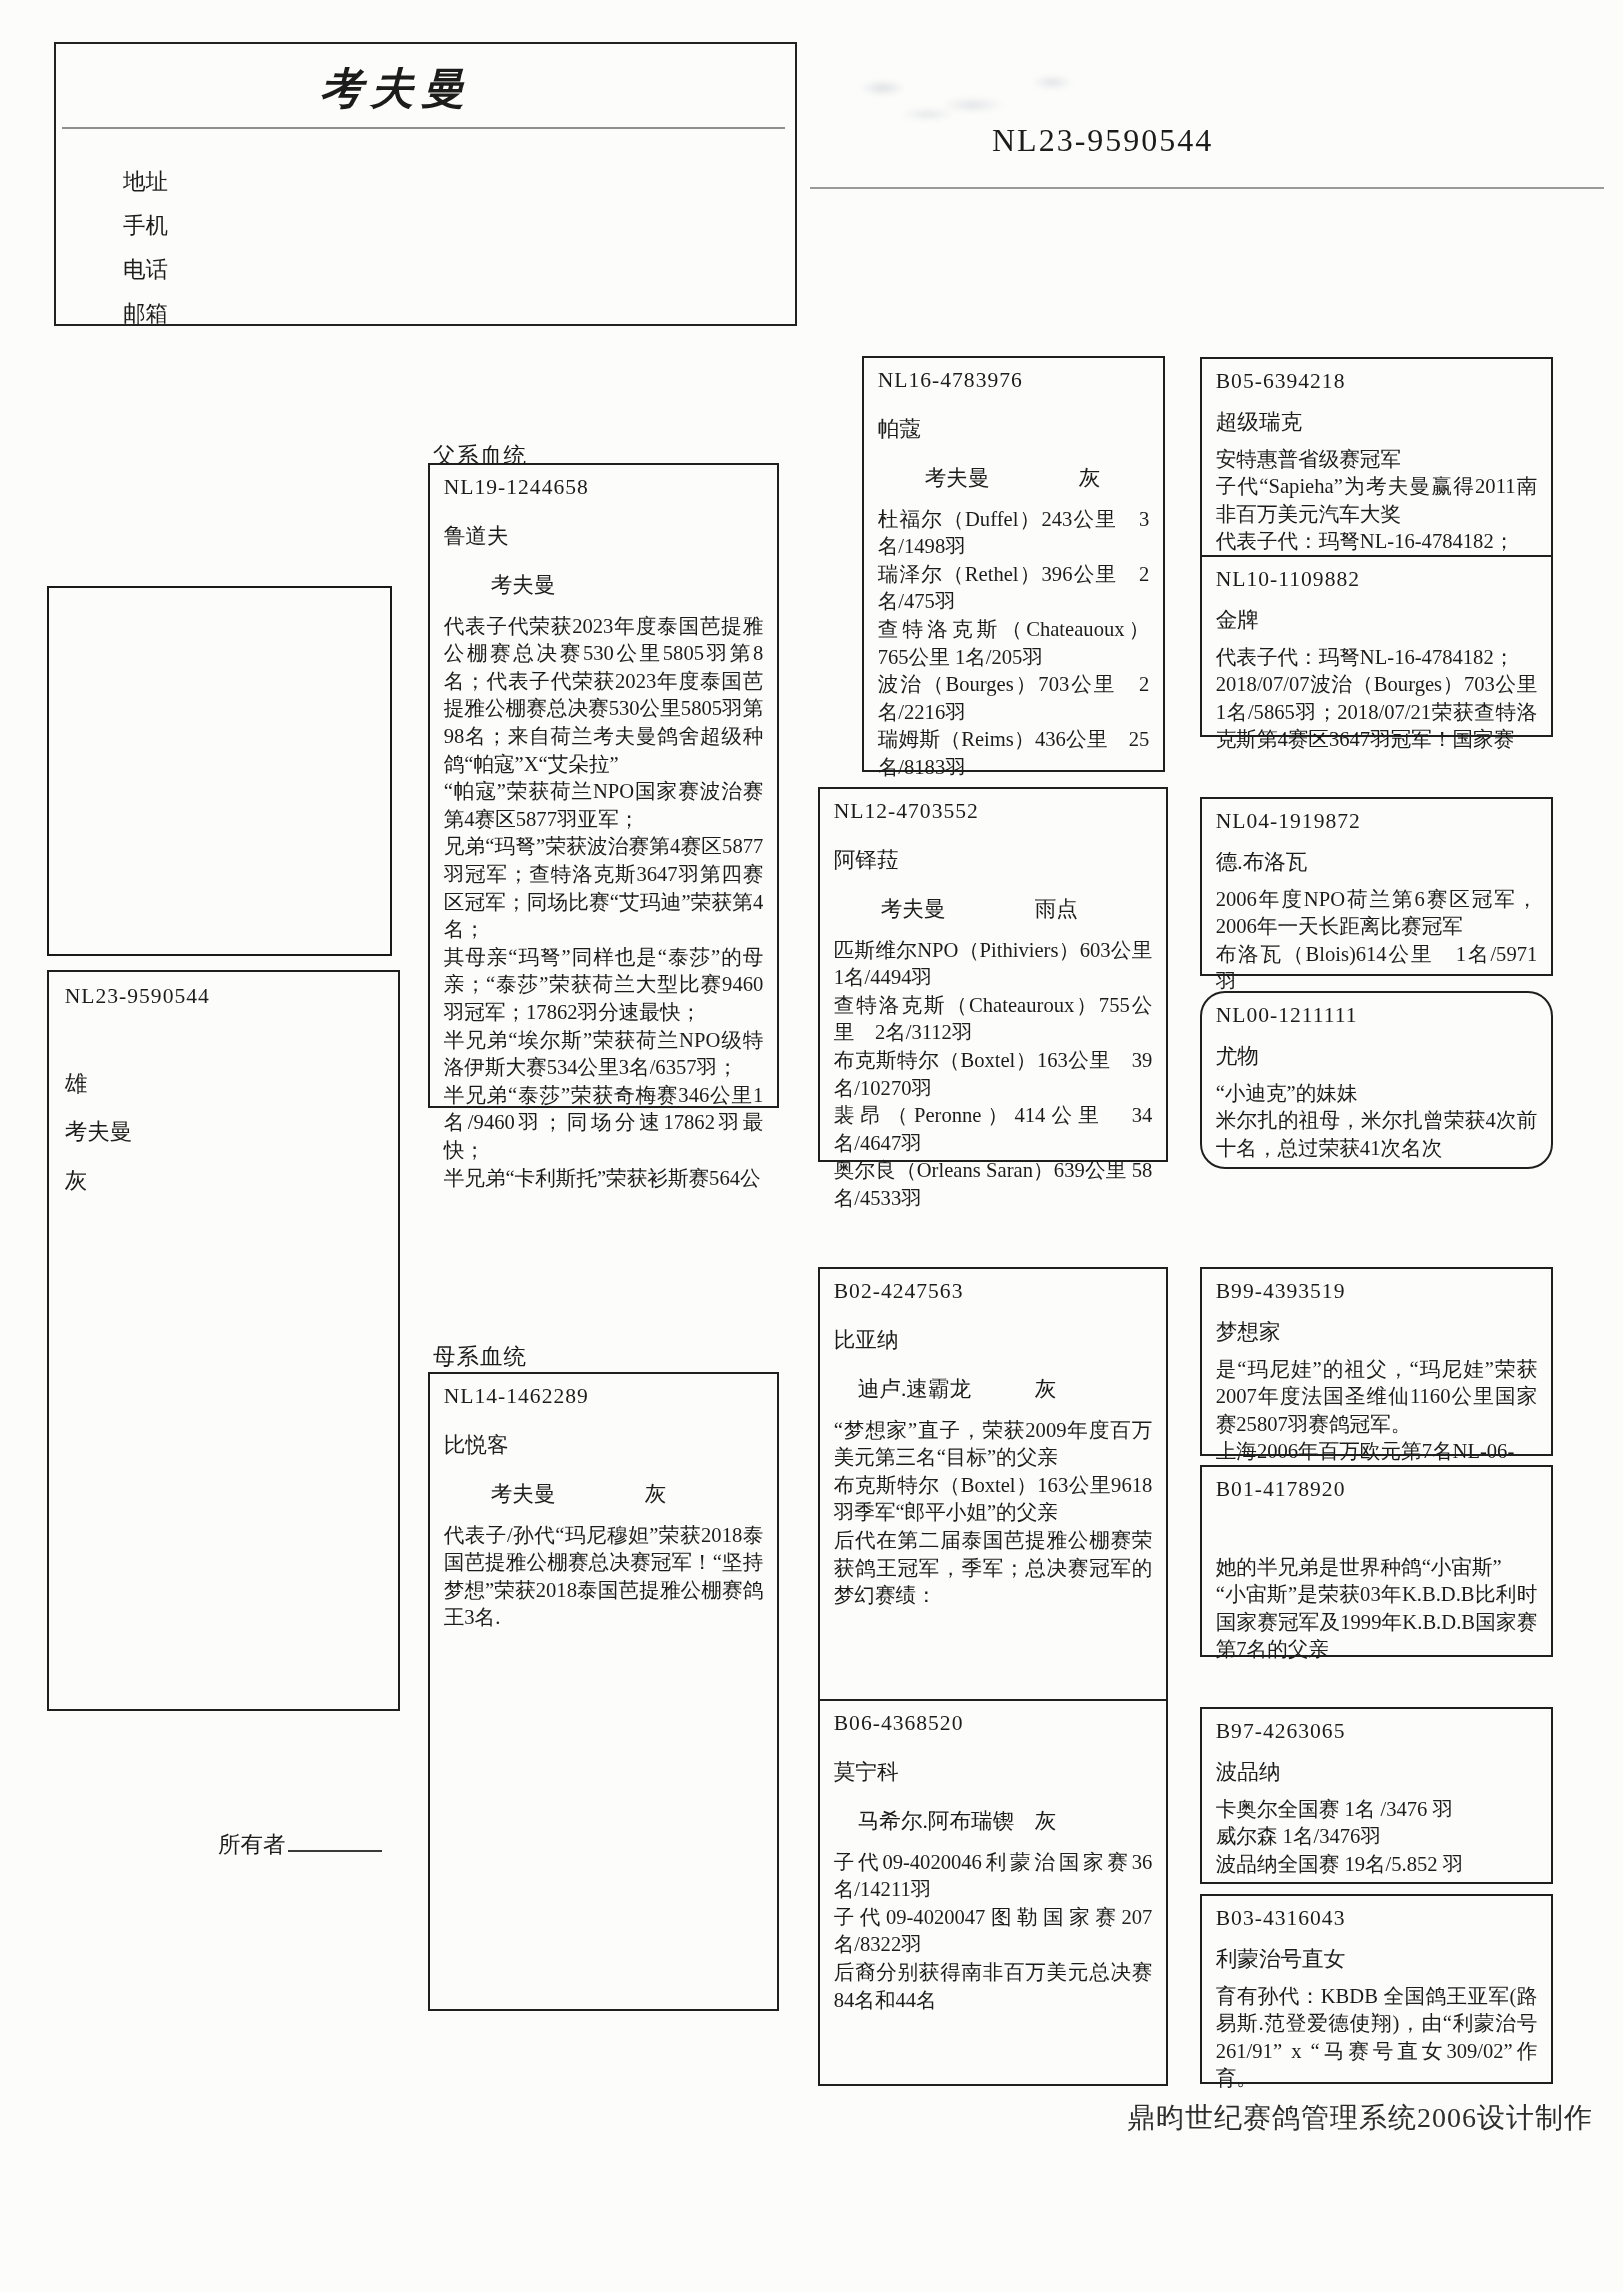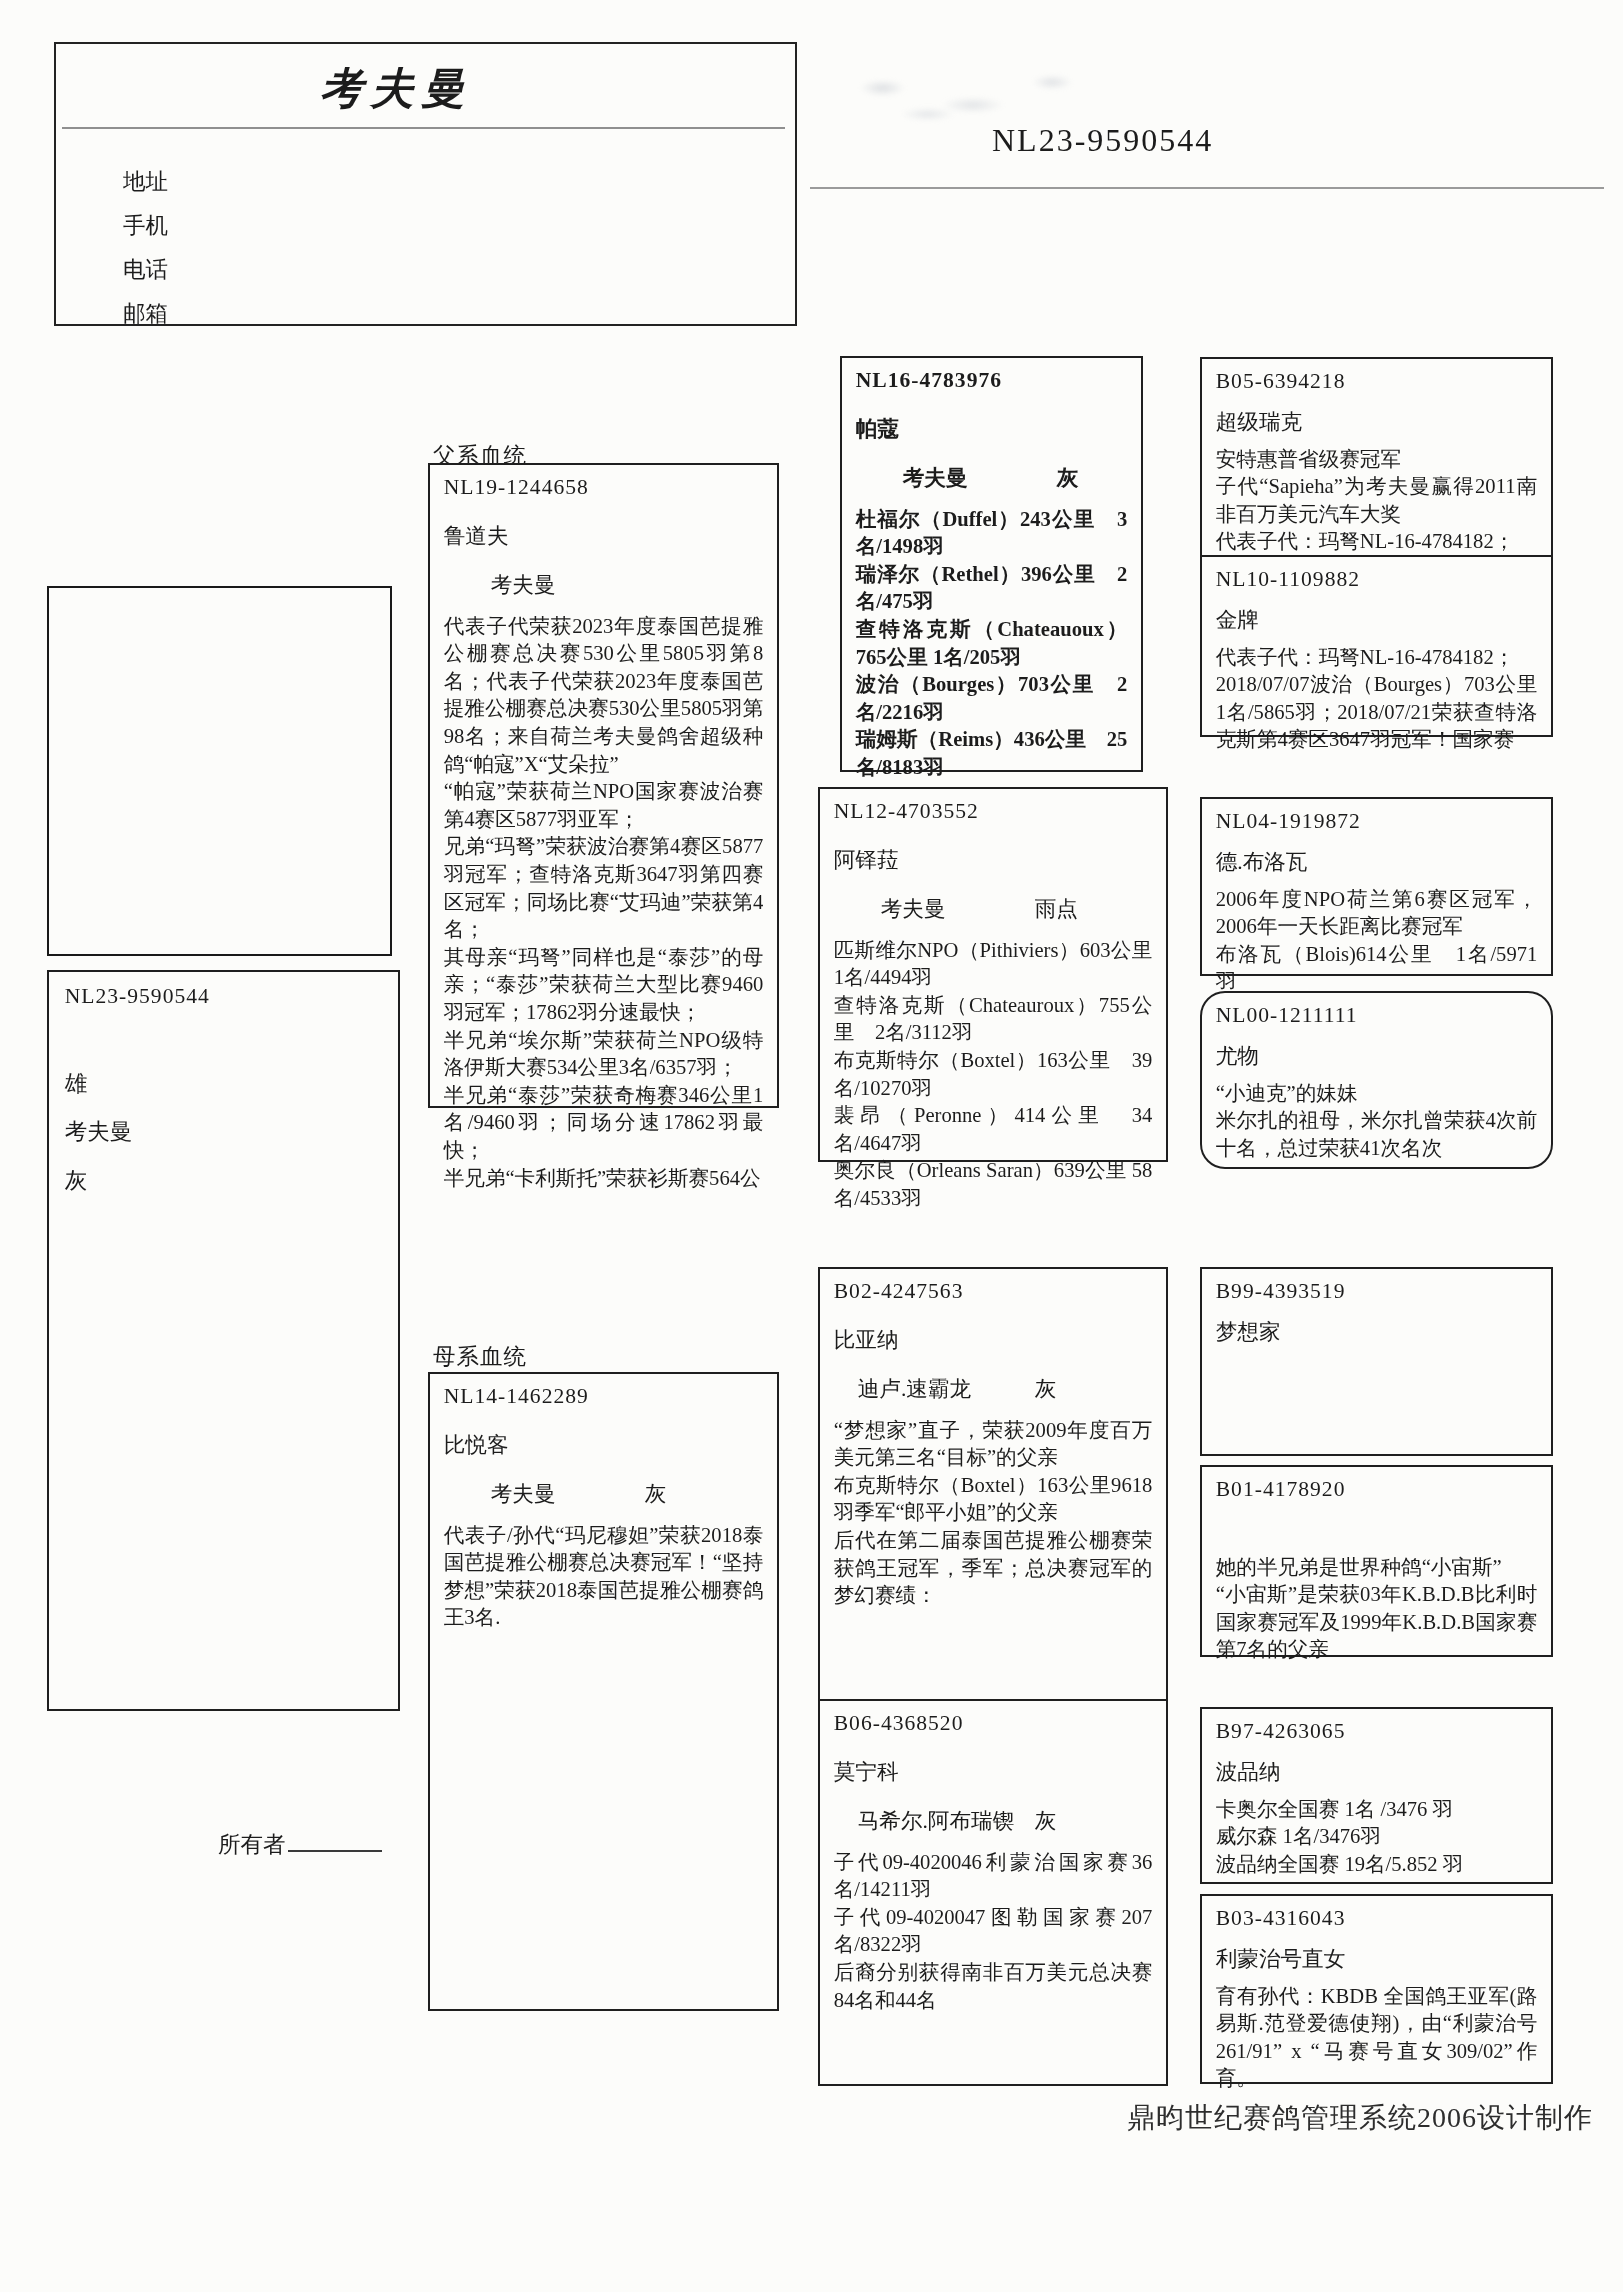--- a/index.html
+++ b/index.html
@@ -133,21 +133,21 @@
   <div class="pbox" style="left:428px; top:1372px; width:351px; height:639px;">
     <div class="ring">NL14-1462289</div>
     <div class="pname">比悦客</div>
     <div class="strain-line">
       <span class="strain">考夫曼</span>
       <span class="pcolor">灰</span>
     </div>
     <div class="pbody">代表子/孙代“玛尼穆妲”荣获2018泰国芭提雅公棚赛总决赛冠军！“坚持梦想”荣获2018泰国芭提雅公棚赛鸽王3名.</div>
   </div>
 
-  <div class="pbox" style="left:840px; top:356px; width:303px; height:416px;font-weight:bold;">
+  <div class="pbox" style="left:862px; top:356px; width:303px; height:416px;">
     <div class="ring">NL16-4783976</div>
     <div class="pname">帕蔻</div>
     <div class="strain-line">
       <span class="strain">考夫曼</span>
       <span class="pcolor">灰</span>
     </div>
     <div class="pbody">杜福尔（Duffel）243公里　3名/1498羽
 瑞泽尔（Rethel）396公里　2名/475羽
 查特洛克斯（Chateauoux）765公里 1名/205羽
 波治（Bourges）703公里　2名/2216羽
@@ -217,20 +217,22 @@
   <div class="pbox gg" style="left:1200px; top:991px; width:353px; height:178px;border-radius:25px;">
     <div class="ring">NL00-1211111</div>
     <div class="pname">尤物</div>
     <div class="pbody">“小迪克”的妹妹
 米尔扎的祖母，米尔扎曾荣获4次前十名，总过荣获41次名次</div>
   </div>
 
   <div class="pbox gg" style="left:1200px; top:1267px; width:353px; height:189px;">
     <div class="ring">B99-4393519</div>
     <div class="pname">梦想家</div>
+    <div class="pbody">是“玛尼娃”的祖父，“玛尼娃”荣获2007年度法国圣维仙1160公里国家赛25807羽赛鸽冠军。
+上海2006年百万欧元第7名NL-06-</div>
   </div>
 
   <div class="pbox gg" style="left:1200px; top:1465px; width:353px; height:192px;">
     <div class="ring">B01-4178920</div>
     <div class="pname"></div>
     <div class="pbody">她的半兄弟是世界种鸽“小宙斯”
 “小宙斯”是荣获03年K.B.D.B比利时国家赛冠军及1999年K.B.D.B国家赛第7名的父亲</div>
   </div>
 
   <div class="pbox gg" style="left:1200px; top:1707px; width:353px; height:177px;">

